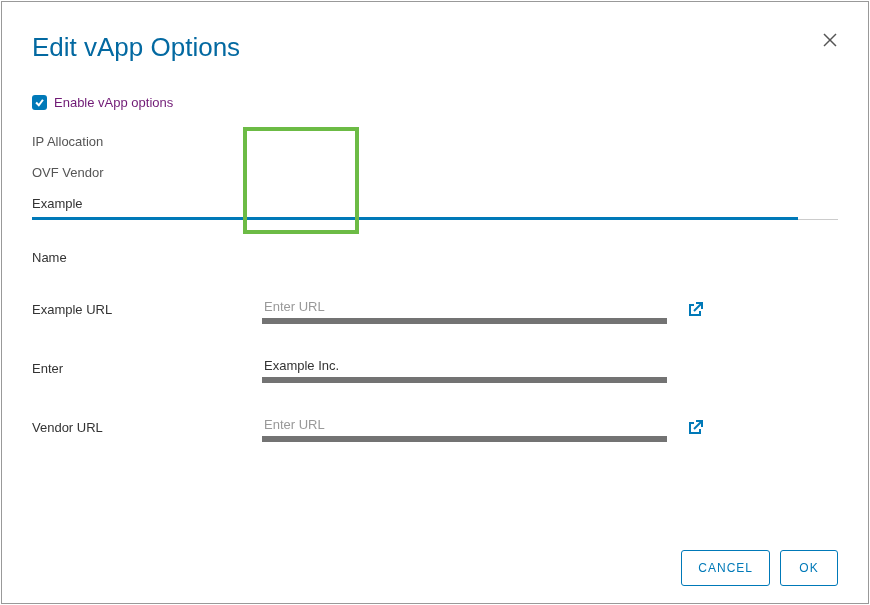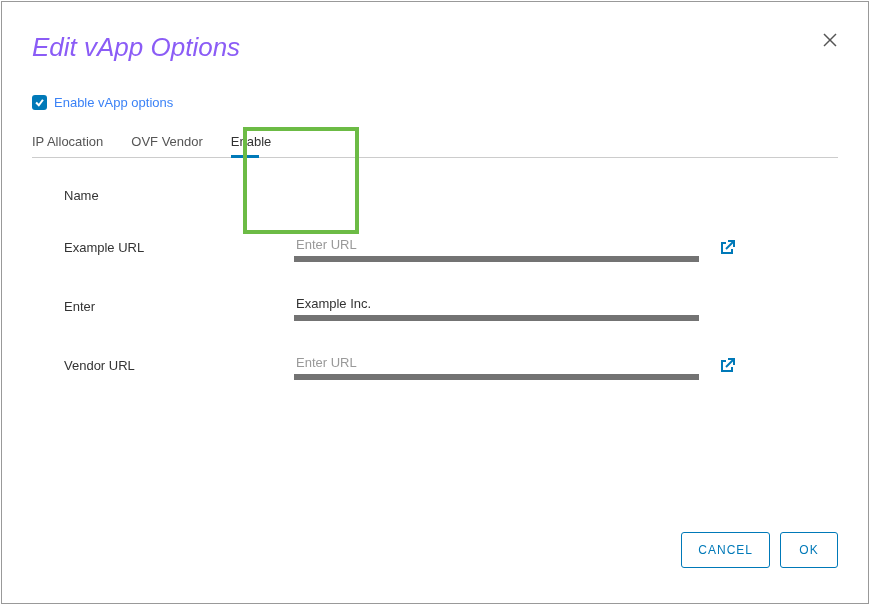--- a/index.html
+++ b/index.html
@@ -23,23 +23,22 @@
       border: 1px solid #999;
       background: #fff;
       padding: 30px 30px 20px 30px;
     }
     .dialog-header {
       position: relative;
     }
     .dialog-title {
       font-size: 26px;
       font-weight: 300;
-      color: #8b5cf6;
+      color: #0369a1;
       line-height: 1.2;
-      font-style: italic;
     }
     .dialog-subtitle {
       font-size: 15px;
       color: #555;
       font-weight: 400;
       margin-top: 2px;
     }
     .close-icon {
       position: absolute;
       top: 0;
@@ -51,21 +50,21 @@
     }
     .close-icon svg {
       width: 16px;
       height: 16px;
     }
     .checkbox-row {
       display: flex;
       align-items: center;
       margin-top: 32px;
       font-size: 13px;
-      color: #3b82f6;
+      color: #701a75;
     }
     .checkbox {
       width: 15px;
       height: 15px;
       background: #0079b8;
       border-radius: 3px;
       margin-right: 7px;
       display: inline-flex;
       align-items: center;
       justify-content: center;
@@ -76,20 +75,21 @@
       height: 11px;
       fill: none;
       stroke: #fff;
       stroke-width: 3;
     }
     .tabs {
       display: flex;
       border-bottom: 1px solid #ccc;
       margin-top: 16px;
       position: relative;
+      flex-direction: column;
     }
     .tab {
       padding: 8px 0;
       margin-right: 28px;
       font-size: 13px;
       color: #555;
       cursor: pointer;
       position: relative;
     }
     .tab.active {
@@ -99,21 +99,20 @@
       content: "";
       position: absolute;
       bottom: -1px;
       left: 0;
       right: 12px;
       height: 3px;
       background: #0079b8;
     }
     .fields {
       margin-top: 30px;
-      margin-left: 32px;
     }
     .field-row {
       display: flex;
       align-items: center;
       margin-bottom: 30px;
     }
     .field-label {
       width: 230px;
       font-size: 13px;
       color: #333;
@@ -155,21 +154,21 @@
       position: absolute;
       top: 125px;
       left: 241px;
       width: 116px;
       height: 107px;
       border: 4px solid #6cbb45;
       pointer-events: none;
     }
     .footer {
       position: absolute;
-      bottom: 35px;
+      bottom: 17px;
       right: 30px;
       display: flex;
       gap: 10px;
     }
     .btn {
       border: 1px solid #0079b8;
       background: #fff;
       color: #0079b8;
       font-size: 12px;
       letter-spacing: 1px;
@@ -208,21 +207,21 @@
   </div>
 
   <div class="tabs">
     <div class="tab">
       <span>IP Allocation</span>
     </div>
     <div class="tab">
       <span>OVF Vendor</span>
     </div>
     <div class="tab active">
-      <span>Enable</span>
+      <span>Example</span>
     </div>
   </div>
 
   <div class="fields">
 
     <div class="field-row">
       <div class="field-label">Name</div>
     </div>
 
     <div class="field-row">

